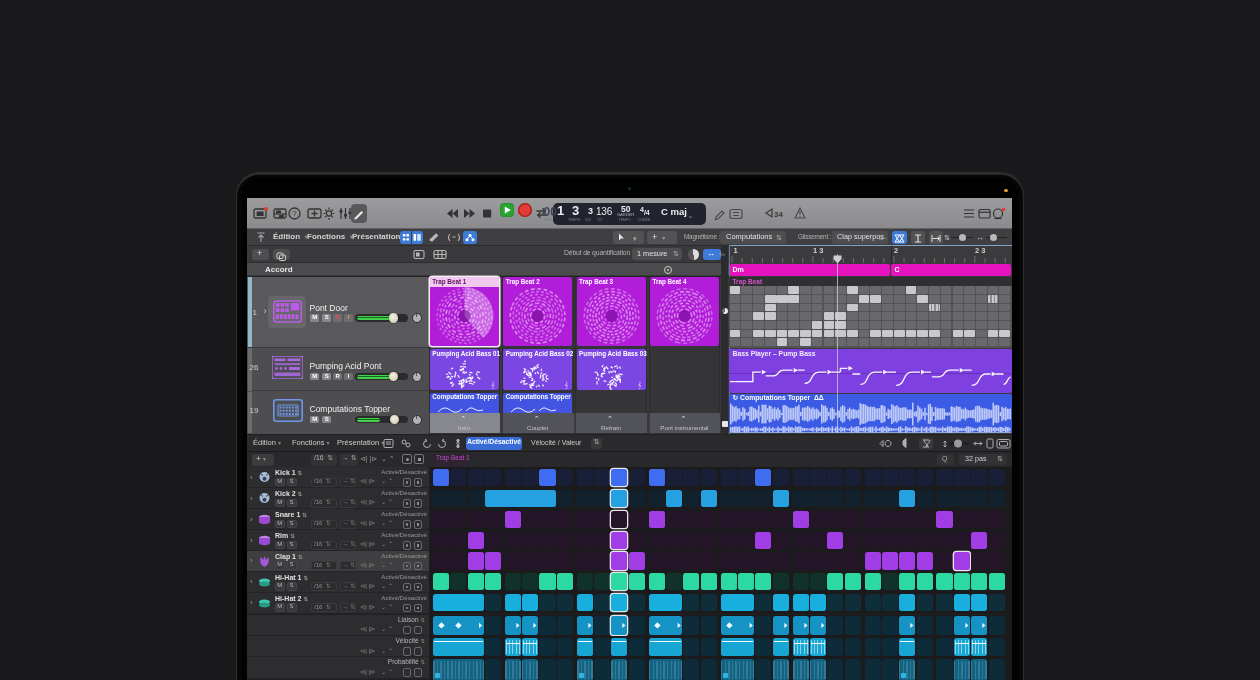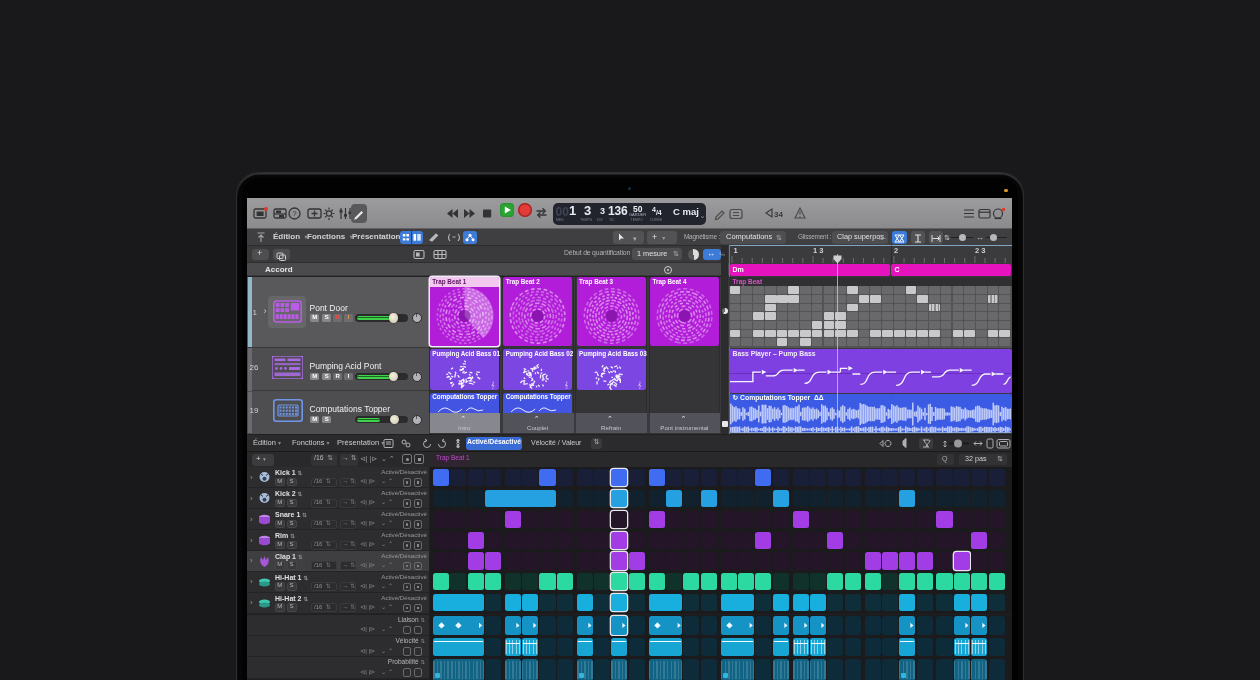--- a/index.html
+++ b/index.html
@@ -53,26 +53,26 @@
     </svg>
 <div style="left:271px;top:5px;width:13.5px;height:13.5px;background:#e23b38;border-radius:50%;box-shadow:inset 0 0 0 1.5px rgba(120,20,18,.55)"></div>
 <svg style="position:absolute;left:287px;top:8px" width="15" height="14" viewBox="0 0 15 14">
       <g stroke="#333335" fill="none" stroke-width="1.3">
         <path d="M2.5 5h8M4.5 9h8"></path>
         <path d="M8.5 2.2l2.8 2.8-2.8 2.8"></path>
         <path d="M6.5 6.2l-2.8 2.8 2.8 2.8"></path>
       </g>
     </svg>
 <div style="left:306px;top:4.5px;width:153px;height:22px;background:#22242d;border-radius:5px"></div>
-<div style="left:306px;top:4.5px;width:153px;height:22px;color:#e9ebf2">
+<div style="left:294px;top:4.5px;width:153px;height:22px;color:#e9ebf2">
 <div style="position:absolute;left:2.5px;top:2px;font-size:12px;line-height:14px;color:#c8c8ca;white-space:nowrap;"><span style="color:#3e4452;font-weight:bold;font-size:12px">00</span></div>
 <div style="position:absolute;left:16px;top:0.5px;font-size:13px;line-height:15px;color:#e9ebf2;white-space:nowrap;font-weight:bold">1</div>
 <div style="position:absolute;left:31px;top:0.5px;font-size:13px;line-height:15px;color:#e9ebf2;white-space:nowrap;font-weight:bold">3</div>
 <div style="position:absolute;left:47px;top:3.5px;font-size:9px;line-height:11px;color:#e9ebf2;white-space:nowrap;font-weight:bold">3</div>
-<div style="position:absolute;left:55px;top:3.5px;font-size:12px;line-height:11px;color:#e9ebf2;white-space:nowrap;font-weight:bold;letter-spacing:-0.2px">136</div>
+<div style="position:absolute;left:55px;top:3.5px;font-size:10px;line-height:11px;color:#e9ebf2;white-space:nowrap;font-weight:normal;letter-spacing:-0.2px">136</div>
 <div style="position:absolute;left:3px;top:15.5px;font-size:3.5px;line-height:5.5px;color:#767e90;white-space:nowrap;">MES</div>
 <div style="position:absolute;left:27px;top:15.5px;font-size:3.5px;line-height:5.5px;color:#767e90;white-space:nowrap;">TEMPS</div>
 <div style="position:absolute;left:44px;top:15.5px;font-size:3.5px;line-height:5.5px;color:#767e90;white-space:nowrap;">DIV</div>
 <div style="position:absolute;left:56px;top:15.5px;font-size:3.5px;line-height:5.5px;color:#767e90;white-space:nowrap;">TIC</div>
 <div style="position:absolute;left:80px;top:1px;font-size:8.5px;line-height:10.5px;color:#e9ebf2;white-space:nowrap;font-weight:bold">50</div>
 <div style="position:absolute;left:76px;top:9.5px;font-size:4px;line-height:6px;color:#aab2c2;white-space:nowrap;">GARDER</div>
 <div style="position:absolute;left:77.5px;top:15.5px;font-size:3.5px;line-height:5.5px;color:#767e90;white-space:nowrap;">TEMPO</div>
 <div style="position:absolute;left:99px;top:2px;font-size:7px;line-height:9px;color:#e9ebf2;white-space:nowrap;font-weight:bold"><span style="font-size:7px;vertical-align:3px">4</span>/<span style="font-size:7px">4</span></div>
 <div style="position:absolute;left:97px;top:15.5px;font-size:3.5px;line-height:5.5px;color:#767e90;white-space:nowrap;">DURÉE</div>
 <div style="position:absolute;left:120px;top:3.5px;font-size:9.5px;line-height:11.5px;color:#e9ebf2;white-space:nowrap;font-weight:bold">C maj</div>

